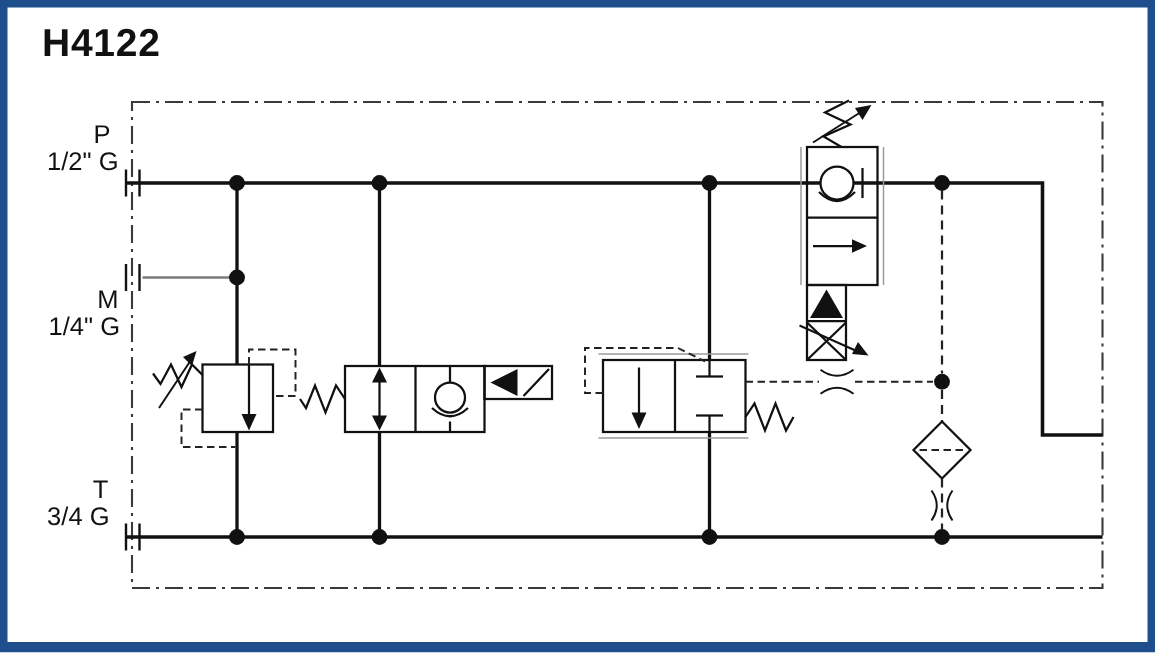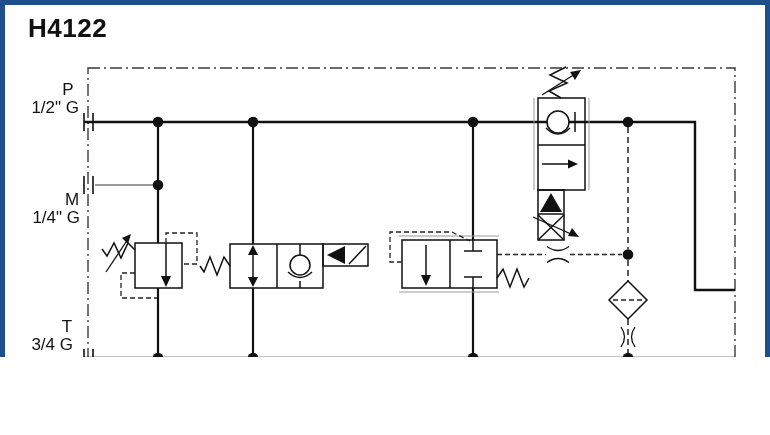--- a/index.html
+++ b/index.html
@@ -1,16 +1,16 @@
 <!DOCTYPE html>
 <html><head>
 <meta charset="utf-8">
 <style>
   html,body{margin:0;padding:0;background:#ffffff;}
-  .page{width:770px;height:357px;position:relative;background:#ffffff;overflow:hidden;}
+  .page{width:770px;height:435px;position:relative;background:#ffffff;overflow:hidden;}
   svg{display:block;}
   text{font-family:"Liberation Sans","DejaVu Sans",sans-serif;fill:#111111;}
   .title{font-size:26px;font-weight:bold;letter-spacing:0.5px;}
   .port-label{font-size:17px;}
   .k{stroke:#111111;fill:none;stroke-width:2.2;stroke-linecap:butt;}
   .main{stroke:#111111;fill:none;stroke-width:2.4;}
   .comp{stroke:#111111;fill:none;stroke-width:1.5;}
   .thin{stroke:#111111;fill:none;stroke-width:1.3;}
   .tick{stroke:#111111;stroke-width:1.6;}
   .dash{stroke:#222222;fill:none;stroke-width:1.3;stroke-dasharray:5 3;}

